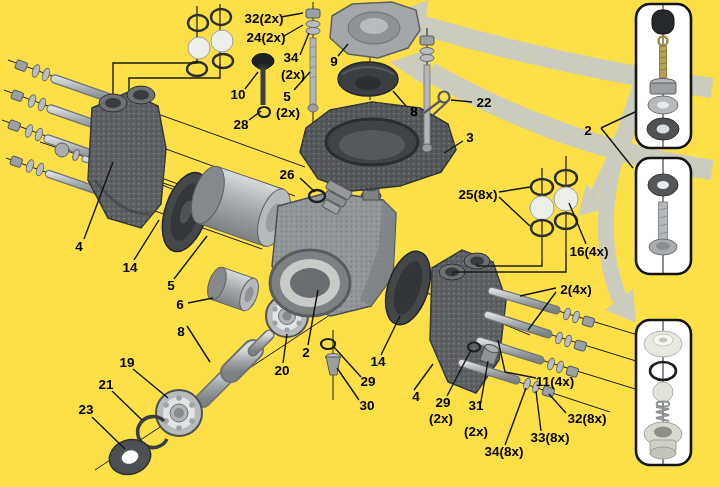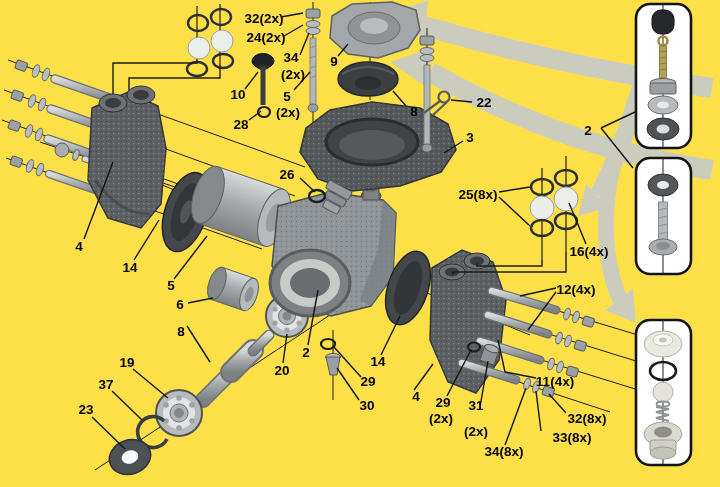--- a/index.html
+++ b/index.html
@@ -427,37 +427,37 @@
   <div class="lbl" style="left:288px;top:113px">(2x)</div>
   <div class="lbl" style="left:241px;top:125px">28</div>
   <div class="lbl" style="left:334px;top:62px">9</div>
   <div class="lbl" style="left:414px;top:112px">8</div>
   <div class="lbl" style="left:484px;top:103px">22</div>
   <div class="lbl" style="left:470px;top:138px">3</div>
   <div class="lbl" style="left:287px;top:175px">26</div>
   <div class="lbl" style="left:478px;top:195px">25(8x)</div>
   <div class="lbl" style="left:588px;top:131px">2</div>
   <div class="lbl" style="left:589px;top:252px">16(4x)</div>
-  <div class="lbl" style="left:576px;top:290px">12(4x)</div>
+  <div class="lbl" style="left:576px;top:290px">2(4x)</div>
   <div class="lbl" style="left:79px;top:247px">4</div>
   <div class="lbl" style="left:130px;top:268px">14</div>
   <div class="lbl" style="left:171px;top:286px">5</div>
   <div class="lbl" style="left:180px;top:305px">6</div>
   <div class="lbl" style="left:181px;top:332px">8</div>
   <div class="lbl" style="left:282px;top:371px">20</div>
   <div class="lbl" style="left:306px;top:353px">2</div>
   <div class="lbl" style="left:368px;top:382px">29</div>
   <div class="lbl" style="left:367px;top:406px">30</div>
   <div class="lbl" style="left:378px;top:362px">14</div>
   <div class="lbl" style="left:127px;top:363px">19</div>
-  <div class="lbl" style="left:106px;top:385px">37</div>
+  <div class="lbl" style="left:106px;top:385px">21</div>
   <div class="lbl" style="left:86px;top:410px">23</div>
   <div class="lbl" style="left:416px;top:397px">4</div>
   <div class="lbl" style="left:443px;top:403px">29</div>
   <div class="lbl" style="left:441px;top:419px">(2x)</div>
   <div class="lbl" style="left:476px;top:406px">31</div>
   <div class="lbl" style="left:476px;top:432px">(2x)</div>
   <div class="lbl" style="left:555px;top:382px">11(4x)</div>
   <div class="lbl" style="left:587px;top:419px">32(8x)</div>
-  <div class="lbl" style="left:572px;top:438px">33(8x)</div>
+  <div class="lbl" style="left:550px;top:438px">33(8x)</div>
   <div class="lbl" style="left:504px;top:452px">34(8x)</div>
 
 </div>
 
 </body></html>

